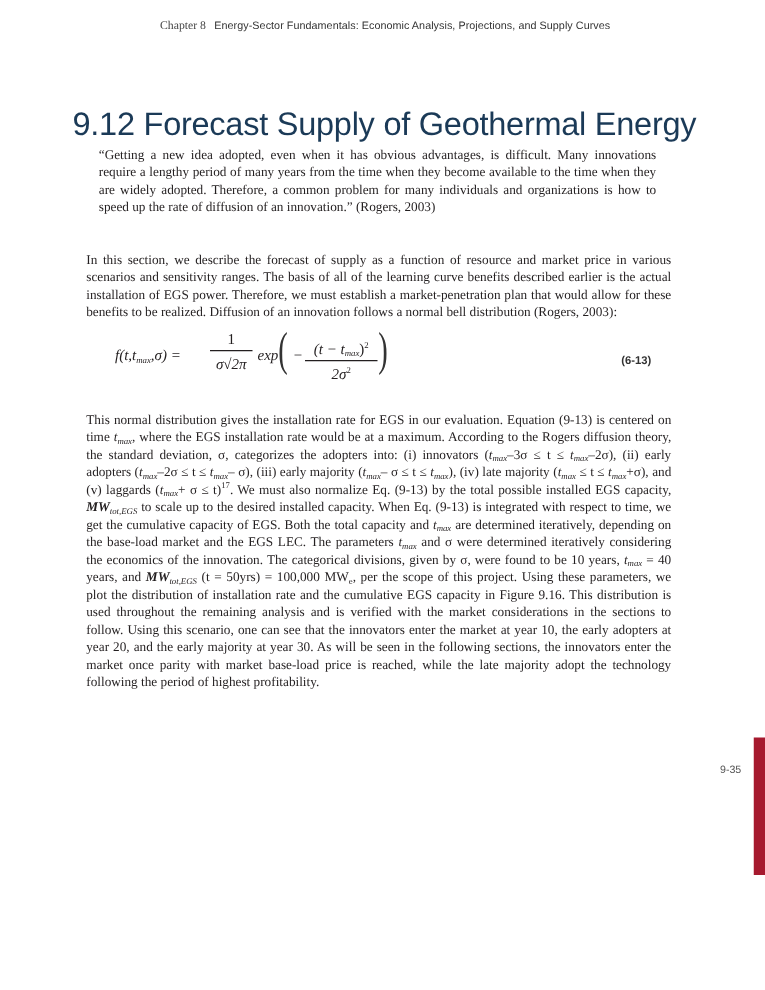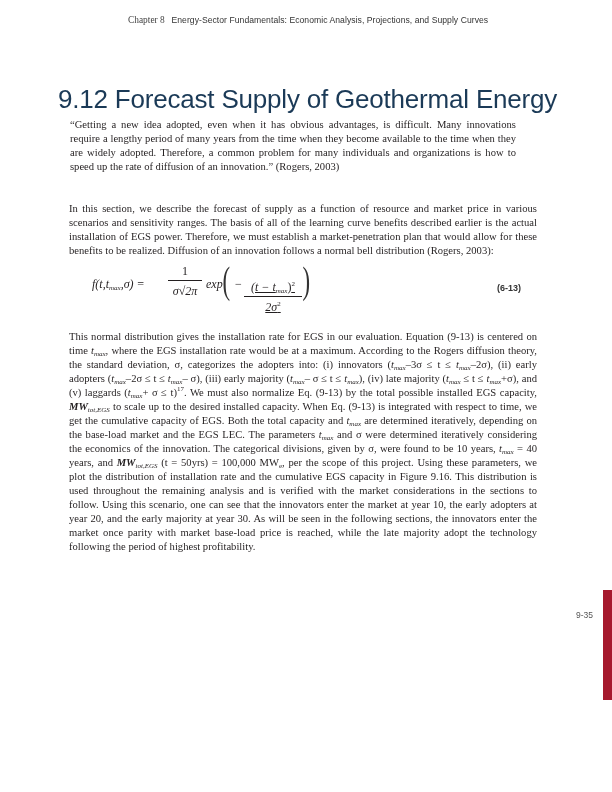--- a/index.html
+++ b/index.html
@@ -13,21 +13,21 @@
     white-space: nowrap;
   }
   .running-head .ch { font-family: "Liberation Serif", serif; font-size: 9.4px; color: #444; }
   .running-head .ttl { font-family: "Liberation Sans", sans-serif; font-weight: normal; margin-left: 4px; letter-spacing: 0.05px; }
   .title {
     position: absolute; top: 84px; left: 58px; margin: 0;
     font-family: Liberation Sans, sans-serif; font-weight: normal;
     font-size: 26px; color: #1b3a57; letter-spacing: -0.2px; white-space: nowrap;
   }
   .quote {
-    position: absolute; top: 118px; left: 70px; width: 446px; margin: 0;
+    position: absolute; top: 118px; left: 79px; width: 446px; margin: 0;
     font-family: "Liberation Serif", serif; font-size: 10.6px; line-height: 14px;
     text-align: justify;
   }
   .para {
     position: absolute; left: 57px; width: 468px; margin: 12px;
     font-family: "Liberation Serif", serif; font-size: 10.6px; line-height: 14px;
     text-align: justify;
   }
   .p1 { top: 190px; }
   .p2 { top: 318px; }
@@ -71,21 +71,21 @@
 <div class="equation">
   <span style="position:absolute; top:13px; left:0; white-space:nowrap;"><span class="i">f(t,t</span><sub class="i">max</sub><span class="i">,σ) =</span></span>
   <div class="frac" style="top:0; left:76px; width:34px;">
     <div>1</div>
     <div class="bar" style="top:16px; left:0; width:34px;"></div>
     <div class="i" style="margin-top:5px;">σ√2π</div>
   </div>
   <span style="position:absolute; top:13px; left:114px;font-style:italic;">exp</span>
   <span class="paren" style="top:-6px; left:128px;">(</span>
   <span style="position:absolute; top:13px; left:143px;">−</span>
-  <div class="frac" style="top:16px; left:152px; width:58px;text-decoration:underline;">
+  <div class="frac" style="top:8px; left:152px; width:58px;">
     <div style="white-space:nowrap;"><span class="i">(t − t</span><sub class="i">max</sub><span>)</span><sup>2</sup></div>
     <div class="bar" style="top:16px; left:0; width:58px;"></div>
     <div style="margin-top:5px;"><span class="i">2σ</span><sup>2</sup></div>
   </div>
   <span class="paren" style="top:-6px; left:208px;">)</span>
 </div>
 <div class="eq-num">(6-13)</div>
 
 <p class="para p2"><span>This normal distribution gives the installation rate for EGS in our evaluation. Equation (9-13) is centered on time </span><span class="i">t</span><sub class="i">max</sub><span>, where the EGS installation rate would be at a maximum. According to the Rogers diffusion theory, the standard deviation, σ, categorizes the adopters into: (i) innovators (</span><span class="i">t</span><sub class="i">max</sub><span>–3σ ≤ t ≤ </span><span class="i">t</span><sub class="i">max</sub><span>–2σ), (ii) early adopters (</span><span class="i">t</span><sub class="i">max</sub><span>–2σ ≤ t ≤ </span><span class="i">t</span><sub class="i">max</sub><span>– σ), (iii) early majority (</span><span class="i">t</span><sub class="i">max</sub><span>– σ ≤ t ≤ </span><span class="i">t</span><sub class="i">max</sub><span>), (iv) late majority (</span><span class="i">t</span><sub class="i">max</sub><span> ≤ t ≤ </span><span class="i">t</span><sub class="i">max</sub><span>+σ), and (v) laggards (</span><span class="i">t</span><sub class="i">max</sub><span>+ σ ≤ t)</span><sup>17</sup><span>. We must also normalize Eq. (9-13) by the total possible installed EGS capacity, </span><span class="i" style="font-weight:bold;">MW</span><sub class="i">tot,EGS</sub><span> to scale up to the desired installed capacity. When Eq. (9-13) is integrated with respect to time, we get the cumulative capacity of EGS. Both the total capacity and </span><span class="i">t</span><sub class="i">max</sub><span> are determined iteratively, depending on the base-load market and the EGS LEC. The parameters </span><span class="i">t</span><sub class="i">max</sub><span> and σ were determined iteratively considering the economics of the innovation. The categorical divisions, given by σ, were found to be 10 years, </span><span class="i">t</span><sub class="i">max</sub><span> = 40 years, and </span><span class="i" style="font-weight:bold;">MW</span><sub class="i">tot,EGS</sub><span> (t = 50yrs) = 100,000 MW</span><sub>e</sub><span>, per the scope of this project. Using these parameters, we plot the distribution of installation rate and the cumulative EGS capacity in Figure 9.16. This distribution is used throughout the remaining analysis and is verified with the market considerations in the sections to follow. Using this scenario, one can see that the innovators enter the market at year 10, the early adopters at year 20, and the early majority at year 30. As will be seen in the following sections, the innovators enter the market once parity with market base-load price is reached, while the late majority adopt the technology following the period of highest profitability.</span></p>
 

